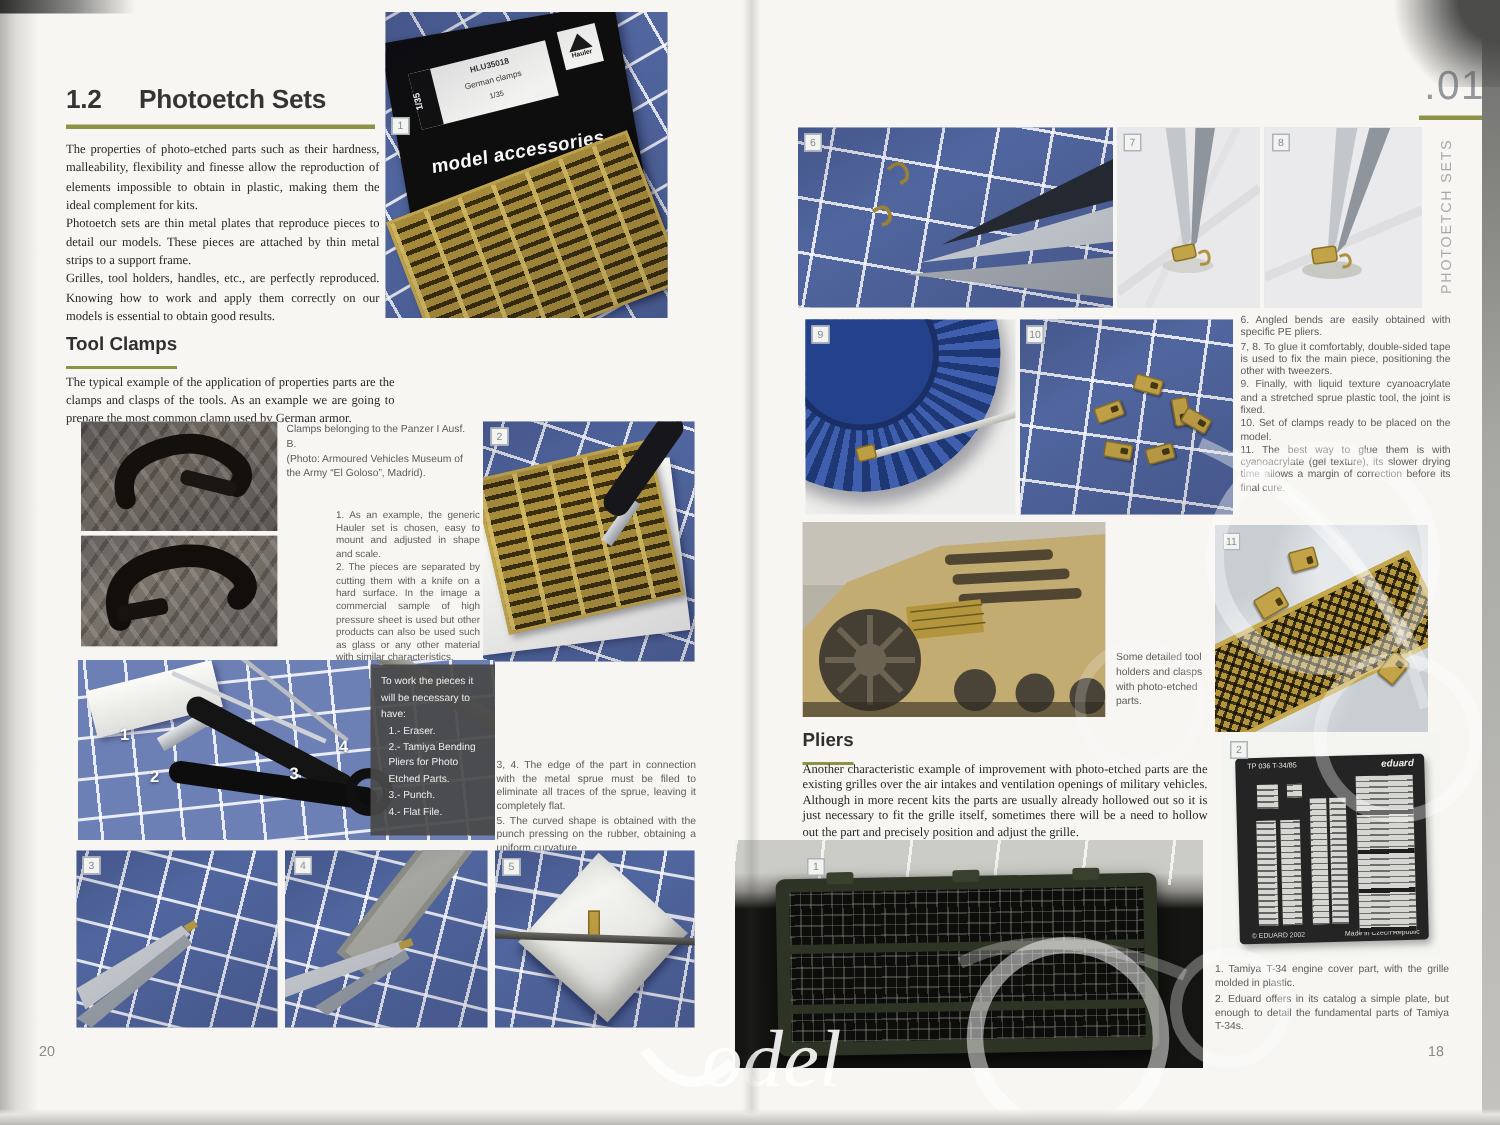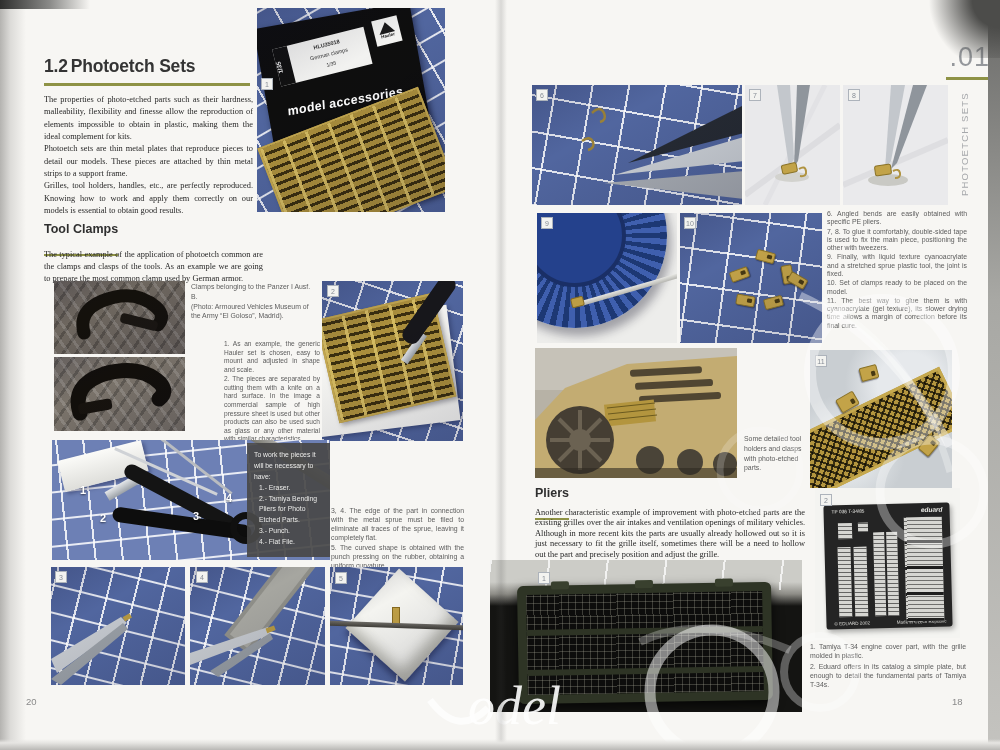--- a/index.html
+++ b/index.html
@@ -14,22 +14,22 @@
                         repeating-linear-gradient(90deg,rgba(255,255,255,.85) 0 2px,transparent 2px 36px);}
   .shade{position:absolute;inset:0;background:linear-gradient(150deg,rgba(10,10,40,.18),transparent 35%,rgba(5,5,30,.16));pointer-events:none;}
   .marker{position:absolute;min-width:12px;height:12px;padding:0 1px;background:#f3f3f0;border:1px solid #adb3bb;
           color:#868c95;font-size:7px;line-height:12px;text-align:center;box-sizing:border-box;z-index:6;}
   .serif{font-family:"Liberation Serif",serif;color:#272727;text-align:justify;}
   .serif p{margin:0;}
   .cap{font-size:6.9px;line-height:1.42;color:#5c5c5c;}
   .steps{font-size:6.9px;line-height:1.3;color:#5c5c5c;text-align:justify;}
   .steps p{margin:0 0 1px 0;}
   .h1{font-size:17.5px;font-weight:bold;color:#343434;border-bottom:3px solid #8e9245;padding-bottom:6px;letter-spacing:-.2px;}
-  .h1 .num{margin-right:3px;text-align:center;}
-  .h2{font-size:12.5px;font-weight:bold;color:#2f2f2f;border-bottom:2px solid #8e9245;padding-bottom:18px;display:inline-block;text-align:right;}
+  .h1 .num{margin-right:25px;text-align:center;}
+  .h2{font-size:12.5px;font-weight:bold;color:#2f2f2f;border-bottom:2px solid #8e9245;padding-bottom:8px;display:inline-block;text-align:right;}
   .toolbox{position:absolute;background:rgba(72,72,72,.93);color:#ebebe9;font-size:6.8px;line-height:1.6;padding:7px 7px;box-sizing:border-box;z-index:5;}
   .toolbox .tb-item{padding-left:5px;}
   .fret{position:absolute;background-color:#ab8f3c;border:2px solid #c4a850;box-shadow:2px 3px 5px rgba(0,0,20,.35);
         background-image:repeating-linear-gradient(90deg,rgba(215,190,100,.95) 0 3px,transparent 3px 24px),
                          repeating-linear-gradient(0deg,rgba(30,22,4,.8) 0 3px,transparent 3px 8px);}
   .mesh{position:absolute;background-color:#b3953e;border:3px solid #c6a94e;
         background-image:repeating-linear-gradient(45deg,rgba(15,12,3,.75) 0 2px,transparent 2px 6px),
                          repeating-linear-gradient(-45deg,rgba(15,12,3,.75) 0 2px,transparent 2px 6px);}
   .dmesh{position:absolute;background-color:#0d0d0c;
         background-image:repeating-linear-gradient(90deg,rgba(150,150,135,.35) 0 1px,transparent 1px 7px),
@@ -55,21 +55,21 @@
   </div>
 
   <div class="abs serif" style="left:44px;top:94px;width:209px;font-size:8.4px;line-height:1.47;">
     <p>The properties of photo-etched parts such as their hardness, malleability, flexibility and finesse allow the reproduction of elements impossible to obtain in plastic, making them the ideal complement for kits.</p>
     <p>Photoetch sets are thin metal plates that reproduce pieces to detail our models. These pieces are attached by thin metal strips to a support frame.</p>
     <p>Grilles, tool holders, handles, etc., are perfectly reproduced. Knowing how to work and apply them correctly on our models is essential to obtain good results.</p>
   </div>
 
   <div class="abs h2" style="left:44px;top:222px;">Tool Clamps</div>
 
-  <div class="abs serif" style="left:44px;top:249px;width:219px;font-size:8.4px;line-height:1.4;">The typical example of the application of photoetch common are the clamps and clasps of the tools. As an example we are going to prepare the most common clamp used by German armor.</div>
+  <div class="abs serif" style="left:44px;top:249px;width:219px;font-size:8.4px;line-height:1.4;">The typical example of the application of properties parts are the clamps and clasps of the tools. As an example we are going to prepare the most common clamp used by German armor.</div>
 
   <div class="photo" style="left:257px;top:8px;width:188px;height:204px;">
     <div class="mat" style="transform:rotate(-30deg);"></div>
     <div class="abs" style="left:12px;top:6px;width:158px;height:192px;background:#0e0e0e;border-radius:4px;transform:rotate(-10deg);box-shadow:2px 3px 7px rgba(0,0,20,.5);">
       <div class="abs" style="left:16px;top:20px;width:94px;height:38px;background:#f2f2f0;transform:rotate(-4deg);">
         <div class="abs" style="left:0;top:0;width:15px;height:38px;background:#111;color:#fff;font-size:6px;font-weight:bold;writing-mode:vertical-rl;transform:rotate(180deg);text-align:center;">1/35</div>
         <div class="abs" style="left:18px;top:5px;width:72px;text-align:center;color:#333;font-size:5.5px;font-weight:bold;">HLU35018</div>
         <div class="abs" style="left:18px;top:15px;width:72px;text-align:center;color:#333;font-size:5.5px;">German clamps</div>
         <div class="abs" style="left:18px;top:25px;width:72px;text-align:center;color:#333;font-size:5px;">1/35</div>
       </div>

